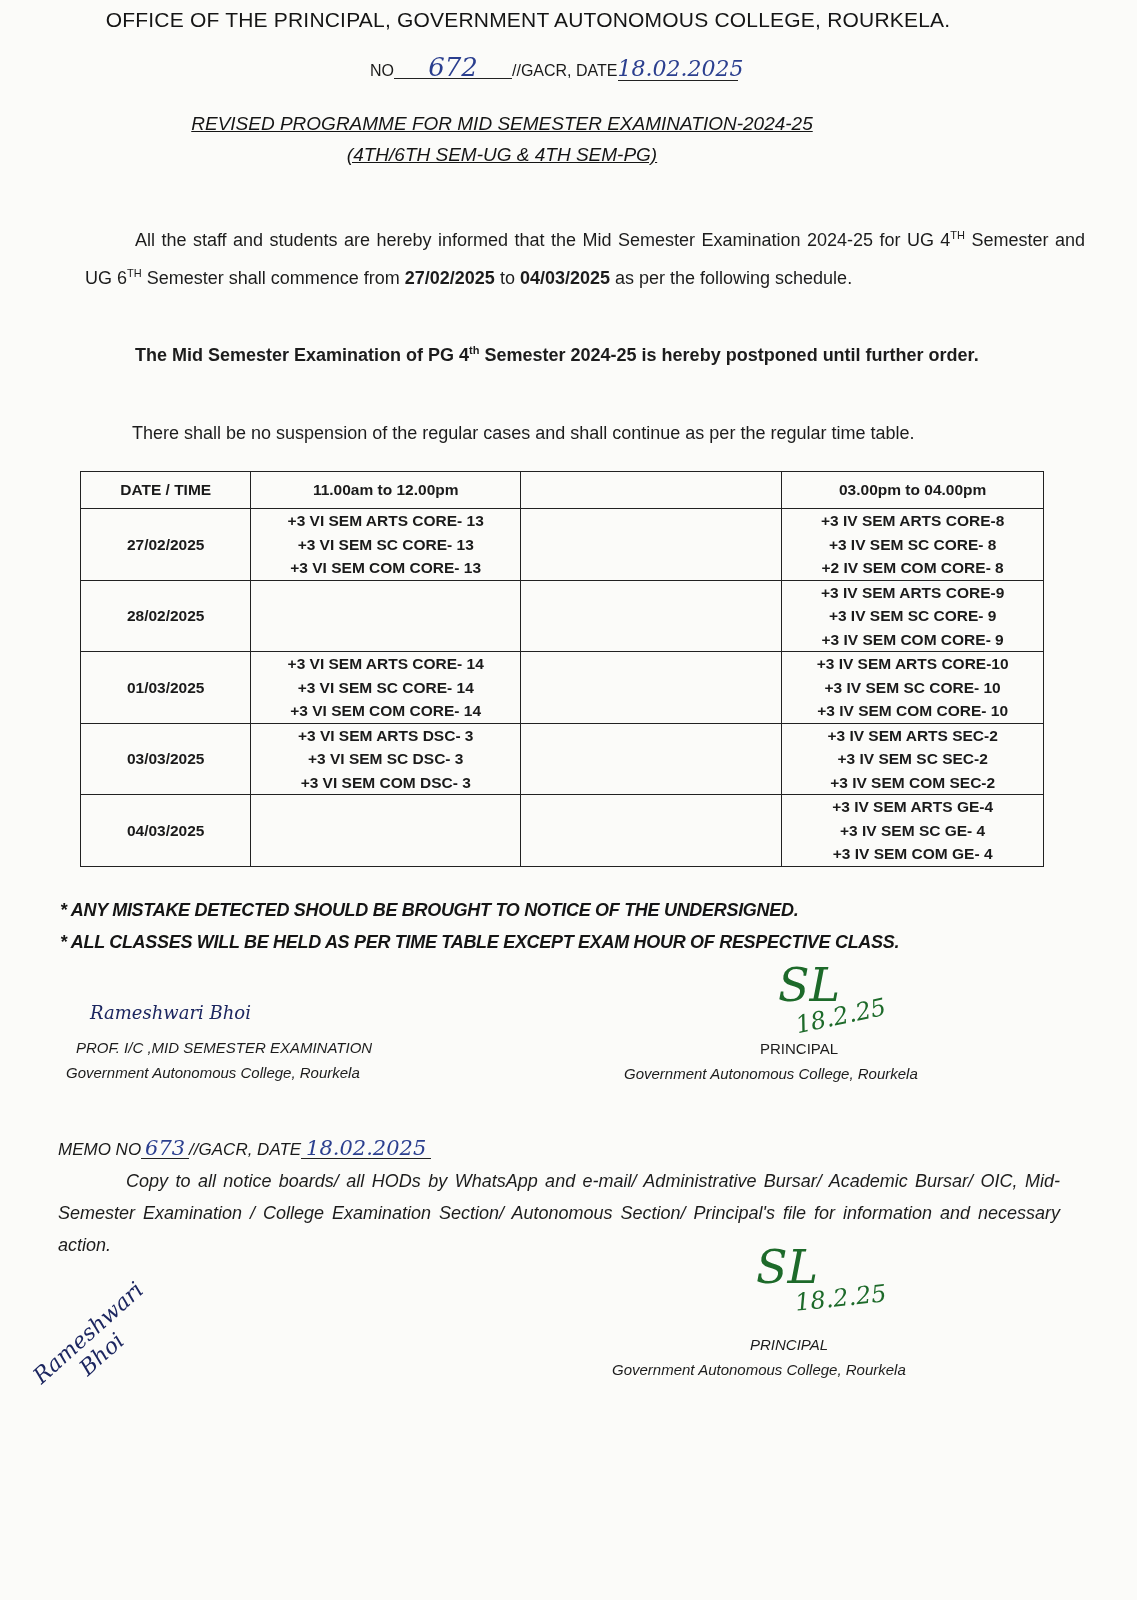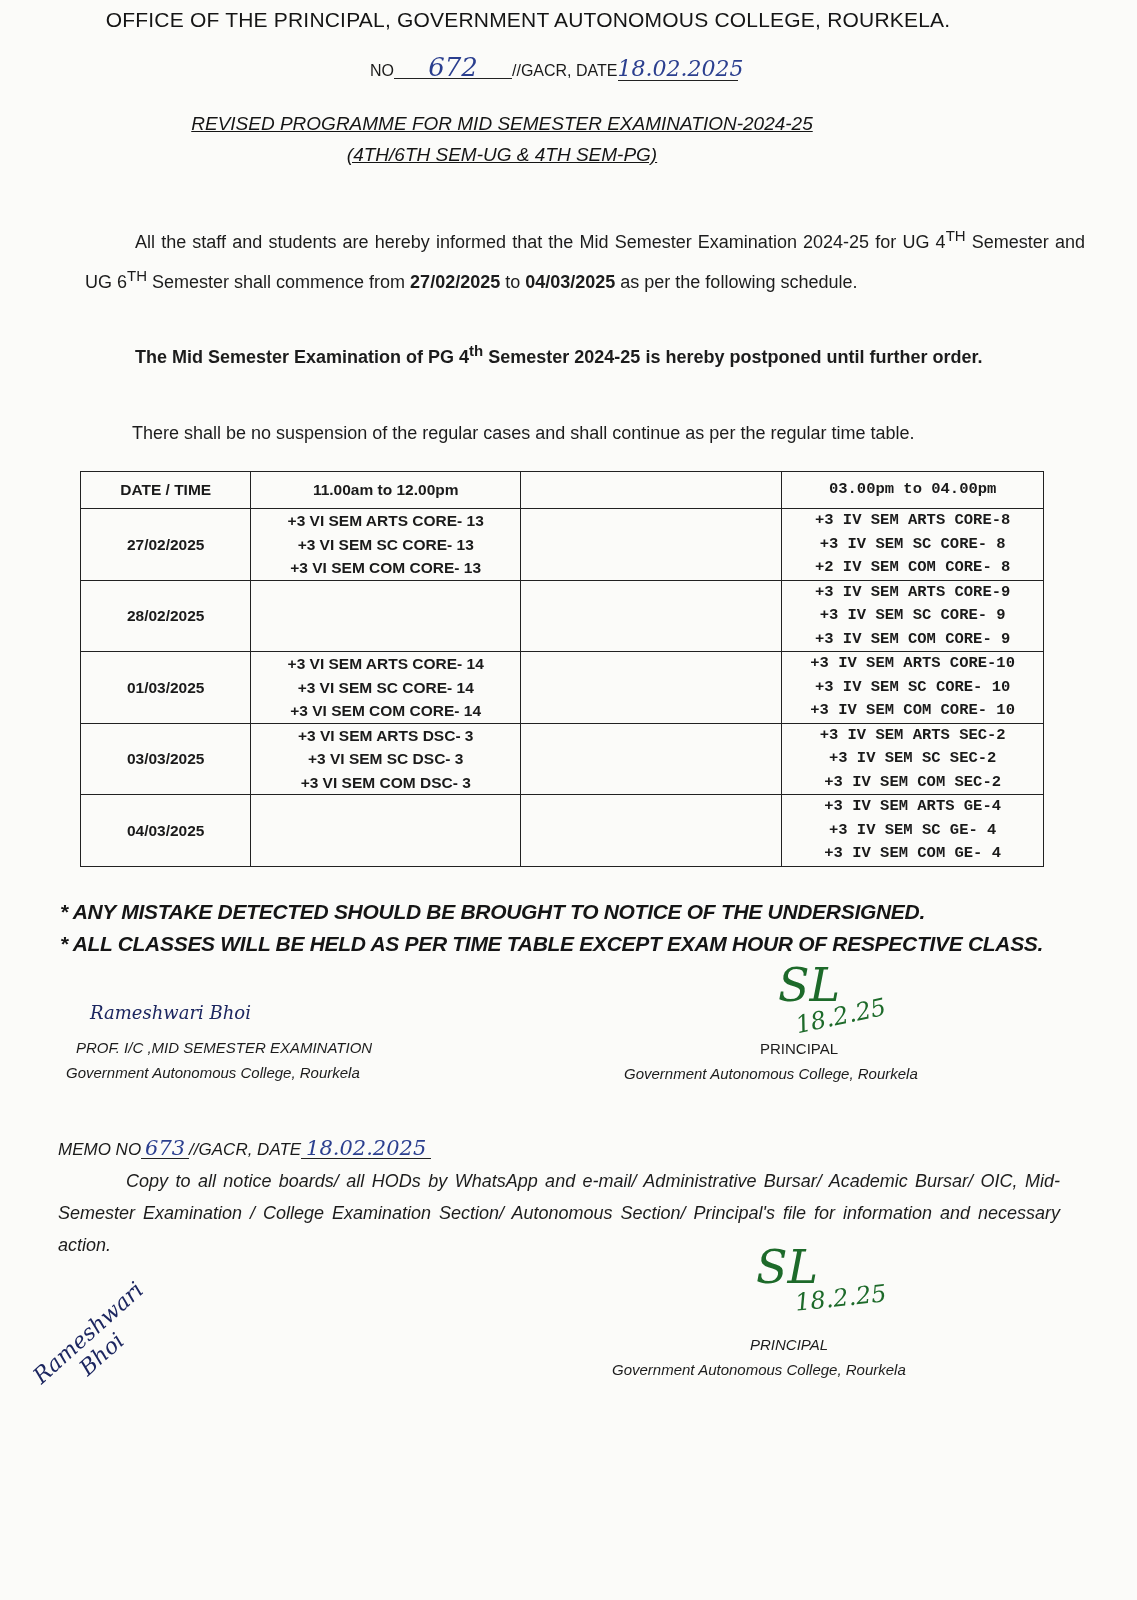--- a/index.html
+++ b/index.html
@@ -26,40 +26,40 @@
   .refline .b2 { width: 120px; font-size: 22px; }
   .title {
     left: 0; width: 1004px; text-align: center; font-size: 19px;
     font-style: italic; text-decoration: underline; color: #151515;
   }
   .para {
     left: 85px; width: 1000px; font-size: 18px; line-height: 33px;
     text-align: justify; color: #1c1c1c;
   }
   .para .indent { display: inline-block; width: 50px; }
-  .para sup { font-size: 15px; }
+  .para sup { font-size: 11px; }
   .bold { font-weight: bold; }
 
   table.sched {
     position: absolute; top: 471px; left: 80px; width: 964px;
     border-collapse: collapse; font-size: 15.5px; font-weight: bold;
   }
   table.sched td, table.sched th {
     border: 1.5px solid #222; text-align: center; vertical-align: middle;
     padding: 0; line-height: 23.5px;
   }
   table.sched th { height: 36px; font-weight: bold; }
   table.sched td { height: 70px; }
   .c0 { width: 170px; }
   .c1 { width: 270px; }
   .c2 { width: 262px; }
-  .c3 { width: 262px; font-family: Liberation Mono, monospace; }
+  .c3 { width: 262px; }
 
   .note {
-    left: 60px; font-size: 21px; font-weight: bold; font-style: italic;
+    left: 60px; font-size: 18px; font-weight: bold; font-style: italic;
     color: #151515; letter-spacing: -0.3px;
   }
   .sig {
     font-family: "DejaVu Serif", serif; font-style: italic;
   }
   .sig-blue { color: #1c2660; }
   .sig-green { color: #1d6a2a; }
   .lbl { font-size: 15px; font-style: italic; color: #1c1c1c; }
   .memo { left: 58px; top: 1138px; font-size: 17px; font-style: italic; white-space: nowrap; }
   .memo .blank {

